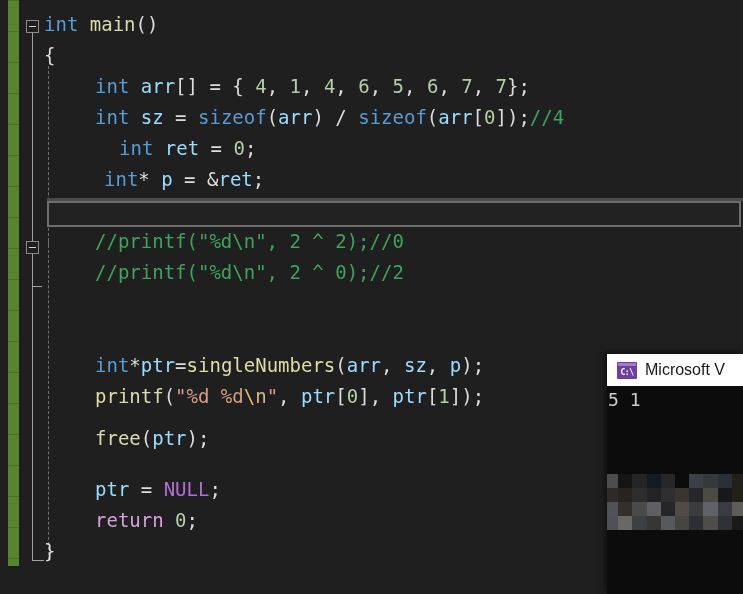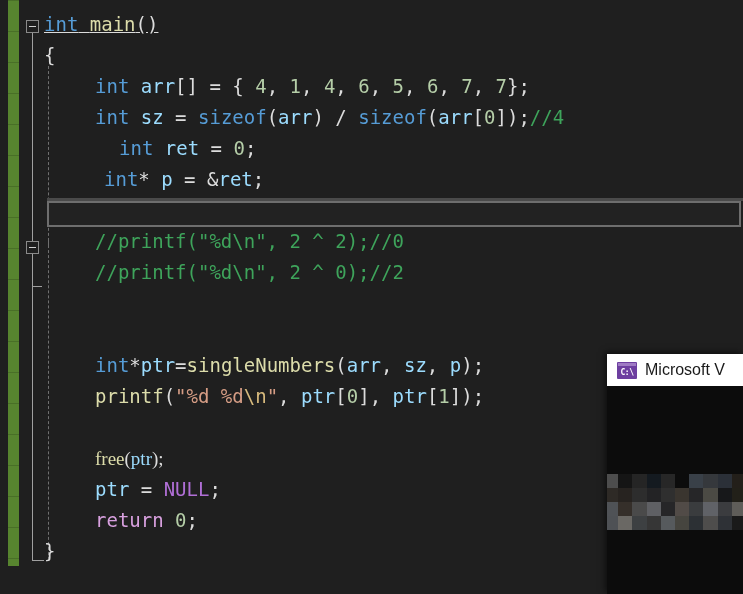--- a/index.html
+++ b/index.html
@@ -248,54 +248,55 @@
     <div class="outline-foot" style="left:32px; top:286px; width:10px;"></div>
     <div class="outline-foot" style="left:32px; top:560px; width:12px;"></div>
   </div>
 
   <div>
     <div class="indent-guide" style="left:48px; top:66px; height:180px;"></div>
     <div class="indent-guide" style="left:48px; top:240px; height:320px;"></div>
   </div>
 
   <div class="code" id="code-lines">
-      <div class="line" style="top: 9px; left: 44px; text-decoration: underline;"><span class="kw">int</span><span class="punc"> </span><span class="fn">main</span><span class="punc">()</span></div>
+      <div class="line" style="top: 9px; left: 44px;"><span class="kw">int</span><span class="punc"> </span><span class="fn">main</span><span class="punc">()</span></div>
       <div class="line" style="top: 40px; left: 44px;"><span class="punc">{</span></div>
       <div class="line" style="top: 71px; left: 95px;"><span class="kw">int</span><span class="punc"> </span><span class="var">arr</span><span class="brk">[]</span><span class="punc"> = { </span><span class="num">4</span><span class="punc">, </span><span class="num">1</span><span class="punc">, </span><span class="num">4</span><span class="punc">, </span><span class="num">6</span><span class="punc">, </span><span class="num">5</span><span class="punc">, </span><span class="num">6</span><span class="punc">, </span><span class="num">7</span><span class="punc">, </span><span class="num">7</span><span class="punc">};</span></div>
       <div class="line" style="top: 102px; left: 95px;"><span class="kw">int</span><span class="punc"> </span><span class="var">sz</span><span class="punc"> = </span><span class="kw">sizeof</span><span class="punc">(</span><span class="var">arr</span><span class="punc">) / </span><span class="kw">sizeof</span><span class="punc">(</span><span class="var">arr</span><span class="brk">[</span><span class="num">0</span><span class="brk">]</span><span class="punc">);</span><span class="cmt">//4</span></div>
       <div class="line" style="top: 133px; left: 95px; margin-left: 24px;"><span class="kw">int</span><span class="punc"> </span><span class="var">ret</span><span class="punc"> = </span><span class="num">0</span><span class="punc">;</span></div>
       <div class="line" style="top: 164px; left: 104px;"><span class="kw">int</span><span class="punc">* </span><span class="var">p</span><span class="punc"> = &amp;</span><span class="var">ret</span><span class="punc">;</span></div>
       <div class="line" style="top: 195px; left: 95px;"></div>
       <div class="line" style="top: 226px; left: 95px;"><span class="cmt">//printf("%d\n", 2 ^ 2);//0</span></div>
       <div class="line" style="top: 257px; left: 95px;"><span class="cmt">//printf("%d\n", 2 ^ 0);//2</span></div>
       <div class="line" style="top: 288px; left: 95px;"></div>
       <div class="line" style="top: 319px; left: 95px;"></div>
       <div class="line" style="top: 350px; left: 95px;"><span class="kw">int</span><span class="punc">*</span><span class="var">ptr</span><span class="punc">=</span><span class="fn">singleNumbers</span><span class="punc">(</span><span class="var">arr</span><span class="punc">, </span><span class="var">sz</span><span class="punc">, </span><span class="var">p</span><span class="punc">);</span></div>
       <div class="line" style="top: 381px; left: 95px;"><span class="fn">printf</span><span class="punc">(</span><span class="str">"%d %d</span><span class="esc">\n</span><span class="str">"</span><span class="punc">, </span><span class="var">ptr</span><span class="brk">[</span><span class="num">0</span><span class="brk">]</span><span class="punc">, </span><span class="var">ptr</span><span class="brk">[</span><span class="num">1</span><span class="brk">]</span><span class="punc">);</span></div>
       <div class="line" style="top: 412px; left: 95px;"></div>
-      <div class="line" style="top: 443px; left: 95px; font-family: Liberation Serif, serif;"><span class="fn">free</span><span class="punc">(</span><span class="var">ptr</span><span class="punc">);</span></div>
+      <div class="line" style="top: 423px; left: 95px;"><span class="fn">free</span><span class="punc">(</span><span class="var">ptr</span><span class="punc">);</span></div>
       <div class="line" style="top: 474px; left: 95px;"><span class="var">ptr</span><span class="punc"> = </span><span class="macro">NULL</span><span class="punc">;</span></div>
       <div class="line" style="top: 505px; left: 95px;"><span class="ctrl">return</span><span class="punc"> </span><span class="num">0</span><span class="punc">;</span></div>
       <div class="line" style="top: 536px; left: 44px;"><span class="punc">}</span></div>
     </div>
 
   <div class="region-box-top"></div>
   <div class="region-box"></div>
 
   <div class="editor-right-fill"></div>
 </div>
 
 <div id="console-window">
   <div class="console-titlebar">
     <span class="console-icon">
       <span class="console-icon-text">C:\</span>
     </span>
     <span class="console-title-text">Microsoft V</span>
   </div>
   <div class="console-body">
+    <div class="console-line">5 1</div>
     <div class="mosaic" id="mosaic">
         <i style="background: rgb(77, 77, 77);"></i>
         <i style="background: rgb(21, 21, 21);"></i>
         <i style="background: rgb(37, 37, 37);"></i>
         <i style="background: rgb(20, 26, 32);"></i>
         <i style="background: rgb(39, 39, 39);"></i>
         <i style="background: rgb(12, 12, 12);"></i>
         <i style="background: rgb(57, 64, 72);"></i>
         <i style="background: rgb(53, 56, 60);"></i>
         <i style="background: rgb(43, 48, 56);"></i>

